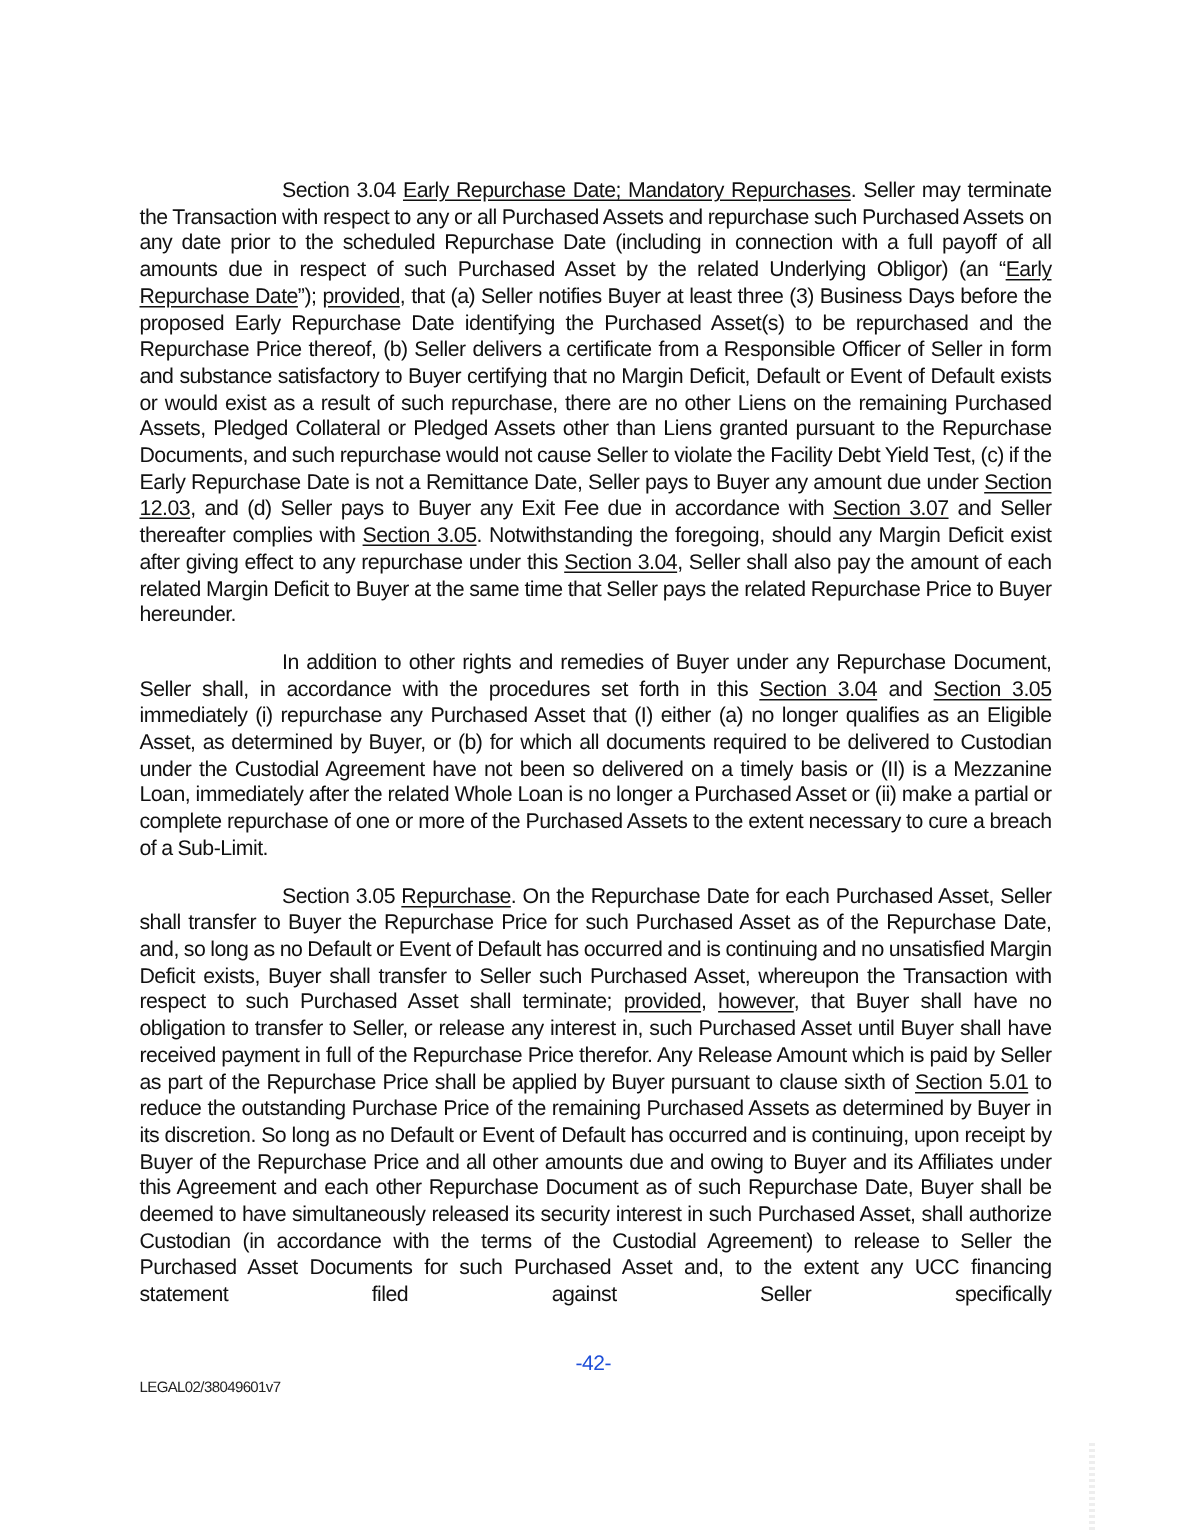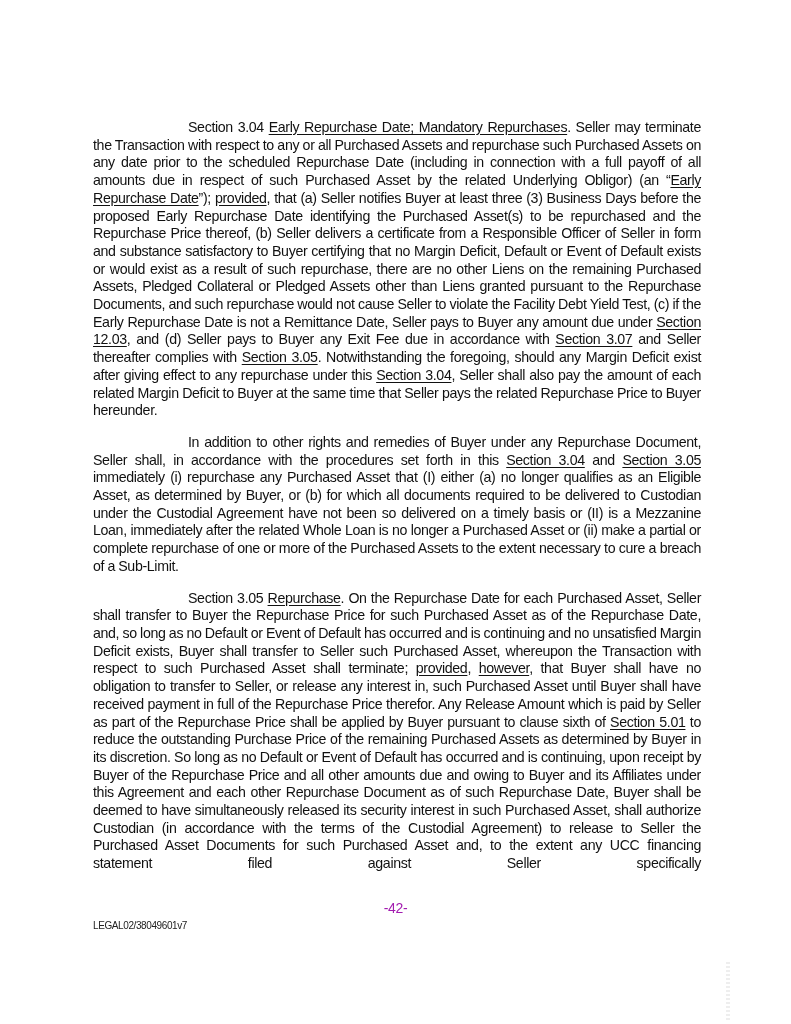--- a/index.html
+++ b/index.html
@@ -9,21 +9,21 @@
     position: absolute; left: 93px; top: 119px; width: 608px;
     font-family: "Liberation Sans Narrow", "Liberation Sans", sans-serif;
     font-size: 14.2px; line-height: 17.7px; color: #111;
     letter-spacing: -0.35px; word-spacing: -0.3px;
   }
   .para { margin: 0 0 14px 0; text-align: justify; text-indent: 95px; }
   .para:last-child { margin-bottom: 16px; text-align: justify; text-align-last: justify; }
   .u { text-decoration: underline; text-underline-offset: 2px; }
   .page-number {
     position: absolute; left: 0; width: 791px; top: 900px; text-align: center;
-    font-family: "Liberation Sans", sans-serif; font-size: 14px; color: #a21caf; letter-spacing: -0.3px;
+    font-family: "Liberation Sans", sans-serif; font-size: 14px; color: #1d4ed8; letter-spacing: -0.3px;
   }
   .doc-id {
     position: absolute; left: 93px; top: 920px;
     font-family: "Liberation Sans", sans-serif; font-size: 10px; color: #222; letter-spacing: -0.4px;
   }
   .scan-edge { position: absolute; right: 0; top: 960px; width: 4px; height: 60px;
     background: repeating-linear-gradient(0deg, #eee 0 2px, #fff 2px 4px); }
 </style>
 </head>
 <body>

